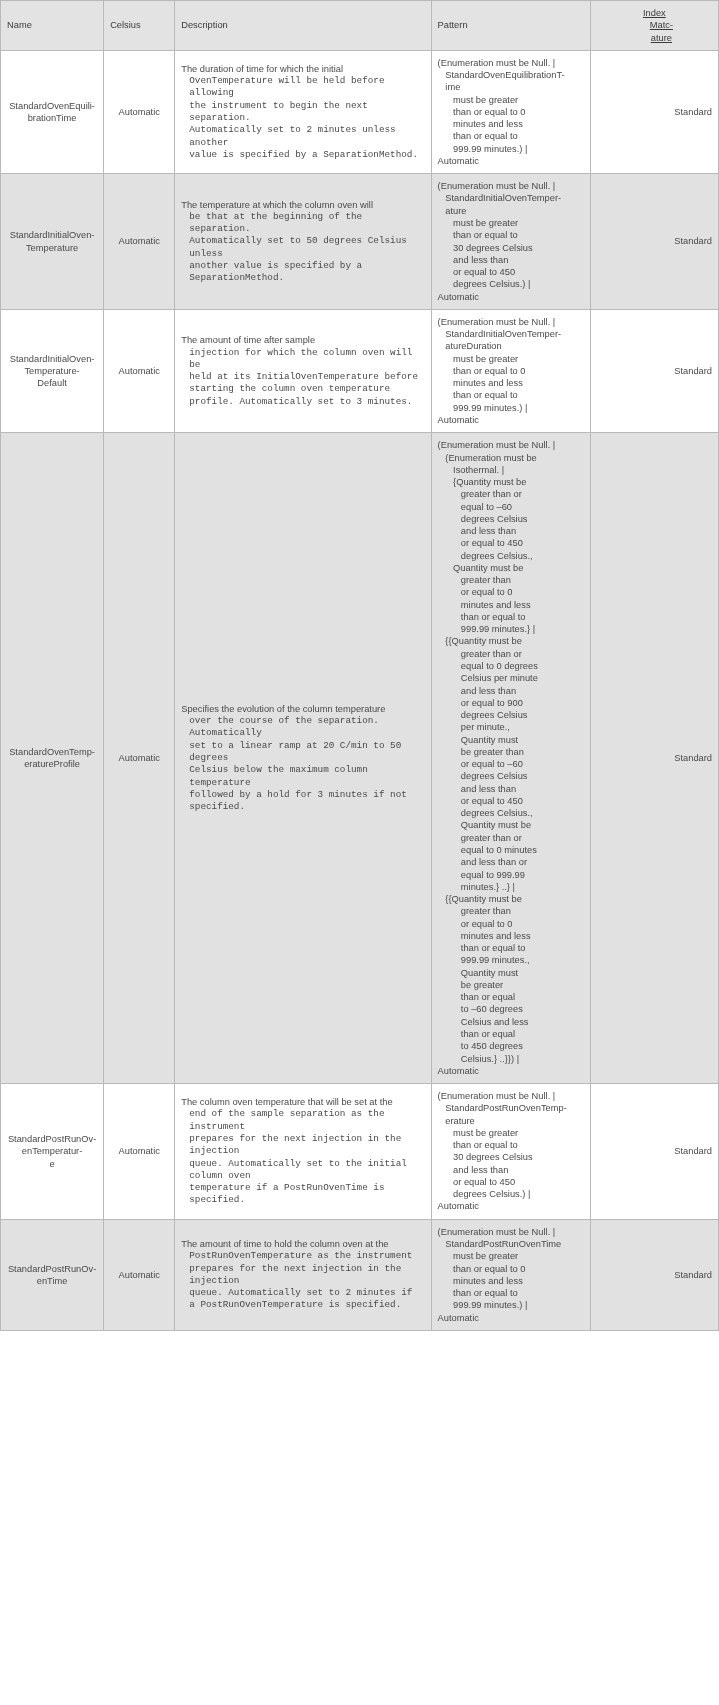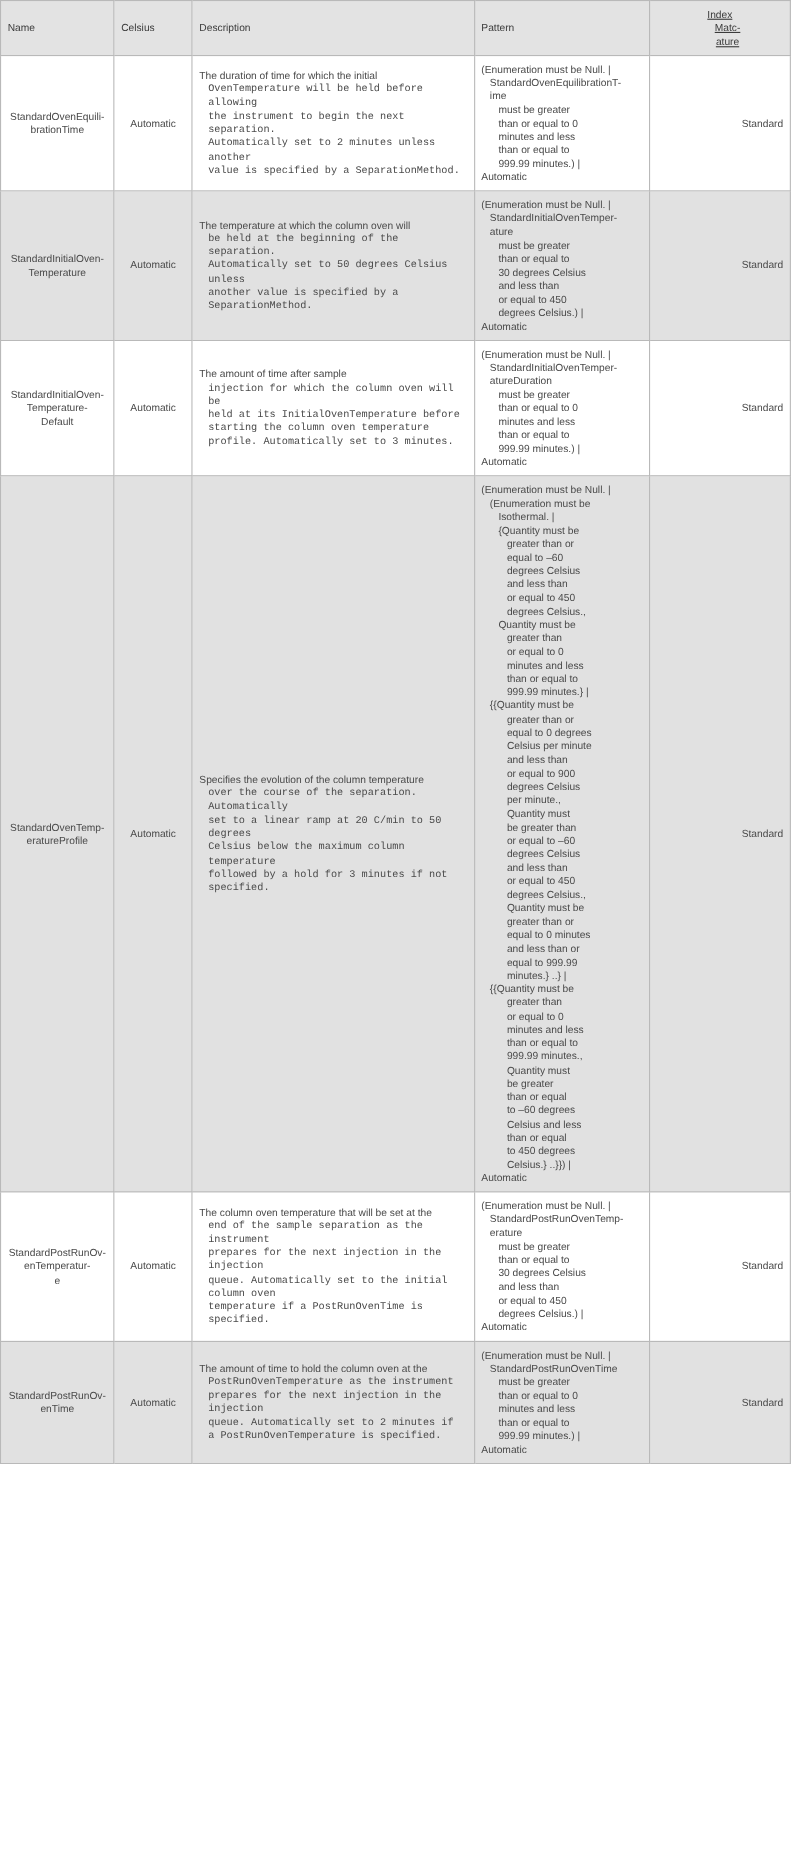--- a/index.html
+++ b/index.html
@@ -155,21 +155,21 @@
       </tr>
       <tr class="band-shade">
         <td class="cell-name">
           <span class="ln-name" style="display: block;">StandardInitialOven-</span>
           <span class="ln-name" style="display: block;">Temperature</span>
         </td>
         <td class="cell-default">Automatic</td>
         <td class="cell-desc">
           <span class="hang">
             <span class="ln">The temperature at which the column oven will</span>
-            <span class="ln">be held at the beginning of the separation.</span>
+            <span class="ln">be that at the beginning of the separation.</span>
             <span class="ln">Automatically set to 50 degrees Celsius unless</span>
             <span class="ln">another value is specified by a SeparationMethod.</span>
           </span>
         </td>
         <td class="cell-pattern">
           <span class="pl">(Enumeration must be Null. |</span>
           <span class="pl">   StandardInitialOvenTemper-</span>
           <span class="pl">   ature</span>
           <span class="pl">      must be greater</span>
           <span class="pl">      than or equal to</span>

